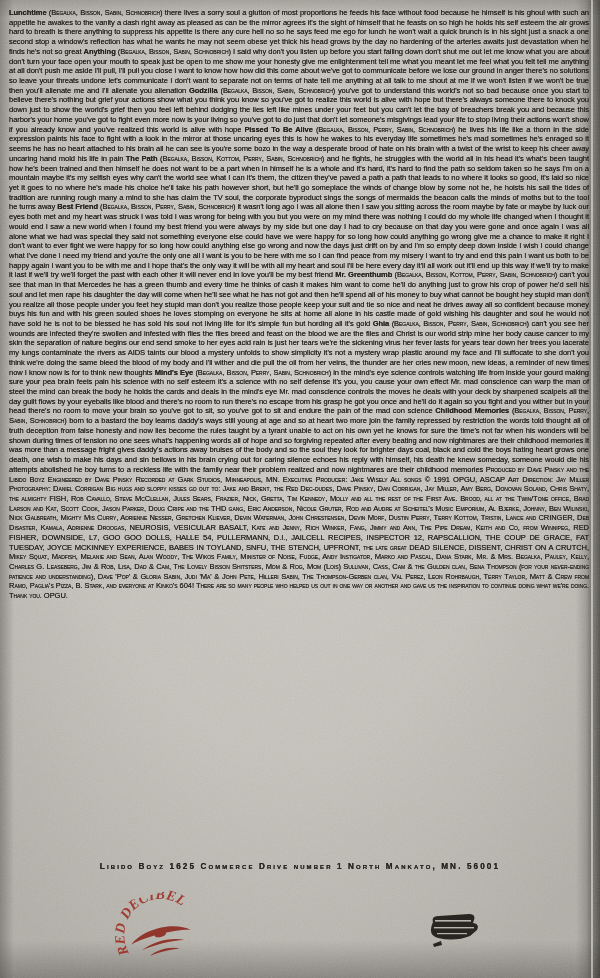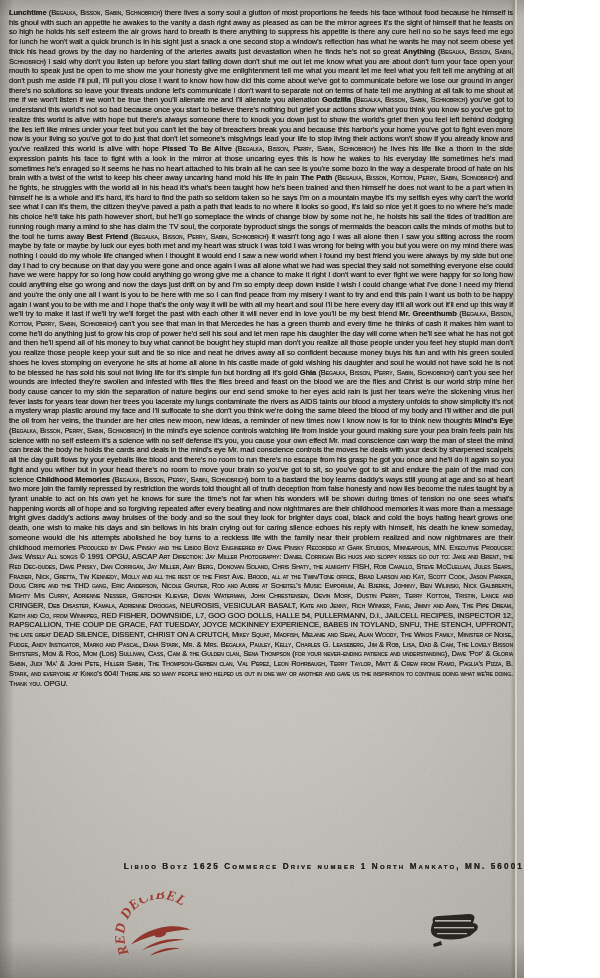--- a/index.html
+++ b/index.html
@@ -1,36 +1,36 @@
 <!DOCTYPE html>
 <html><head>
 <meta charset="utf-8">
 <style>
   html,body{margin:0;padding:0;}
   body{width:600px;height:978px;font-family:"Liberation Sans",sans-serif;}
   .photo{
-    position:relative;width:524px;height:978px;overflow:hidden;
+    position:relative;width:600px;height:978px;overflow:hidden;
     background:
       linear-gradient(to right, rgba(55,52,48,.38) 0px, rgba(55,52,48,0) 14px, rgba(55,52,48,0) 576px, rgba(45,42,38,.30) 590px, rgba(15,13,11,.62) 600px),
       linear-gradient(to bottom, rgba(70,66,60,.28) 0px, rgba(70,66,60,0) 18px, rgba(70,66,60,0) 940px, rgba(55,51,46,.38) 978px),
       radial-gradient(ellipse 420px 700px at 48% 38%, #d0cdc6 0%, #c6c3bc 55%, #b2afa8 100%);
   }
   .noise{position:absolute;inset:0;opacity:.20;pointer-events:none;}
   .crease{position:absolute;top:0;bottom:0;right:7px;width:2px;background:rgba(235,232,226,.55);box-shadow:-2px 0 3px rgba(60,56,50,.35);}
   .notes{
     position:absolute;left:9px;right:11px;top:8px;
     color:#26241f;font-size:7.55px;line-height:9.72px;
     letter-spacing:-0.07px;text-align:justify;
     text-shadow:0 0 .35px rgba(38,36,31,.85);
   }
   .s-b{font-weight:bold;}
   .s-sc{font-variant:small-caps;}
   .s-n{font-weight:normal;}
   .address{
-    position:absolute;left:0;right:0;top:862px;text-align:right;
+    position:absolute;left:0;right:0;top:862px;text-align:center;
     color:#26241f;font-weight:bold;font-size:8.2px;letter-spacing:2.1px;
     font-variant:small-caps;text-shadow:0 0 .4px rgba(38,36,31,.9);
   }
   .red-logo{position:absolute;left:114px;top:894px;width:92px;height:78px;transform:rotate(-14deg);opacity:.88;}
   .ink-mark{position:absolute;left:425px;top:912px;width:58px;height:40px;opacity:.92;}
 </style>
 </head>
 <body>
 
 <div class="photo">

